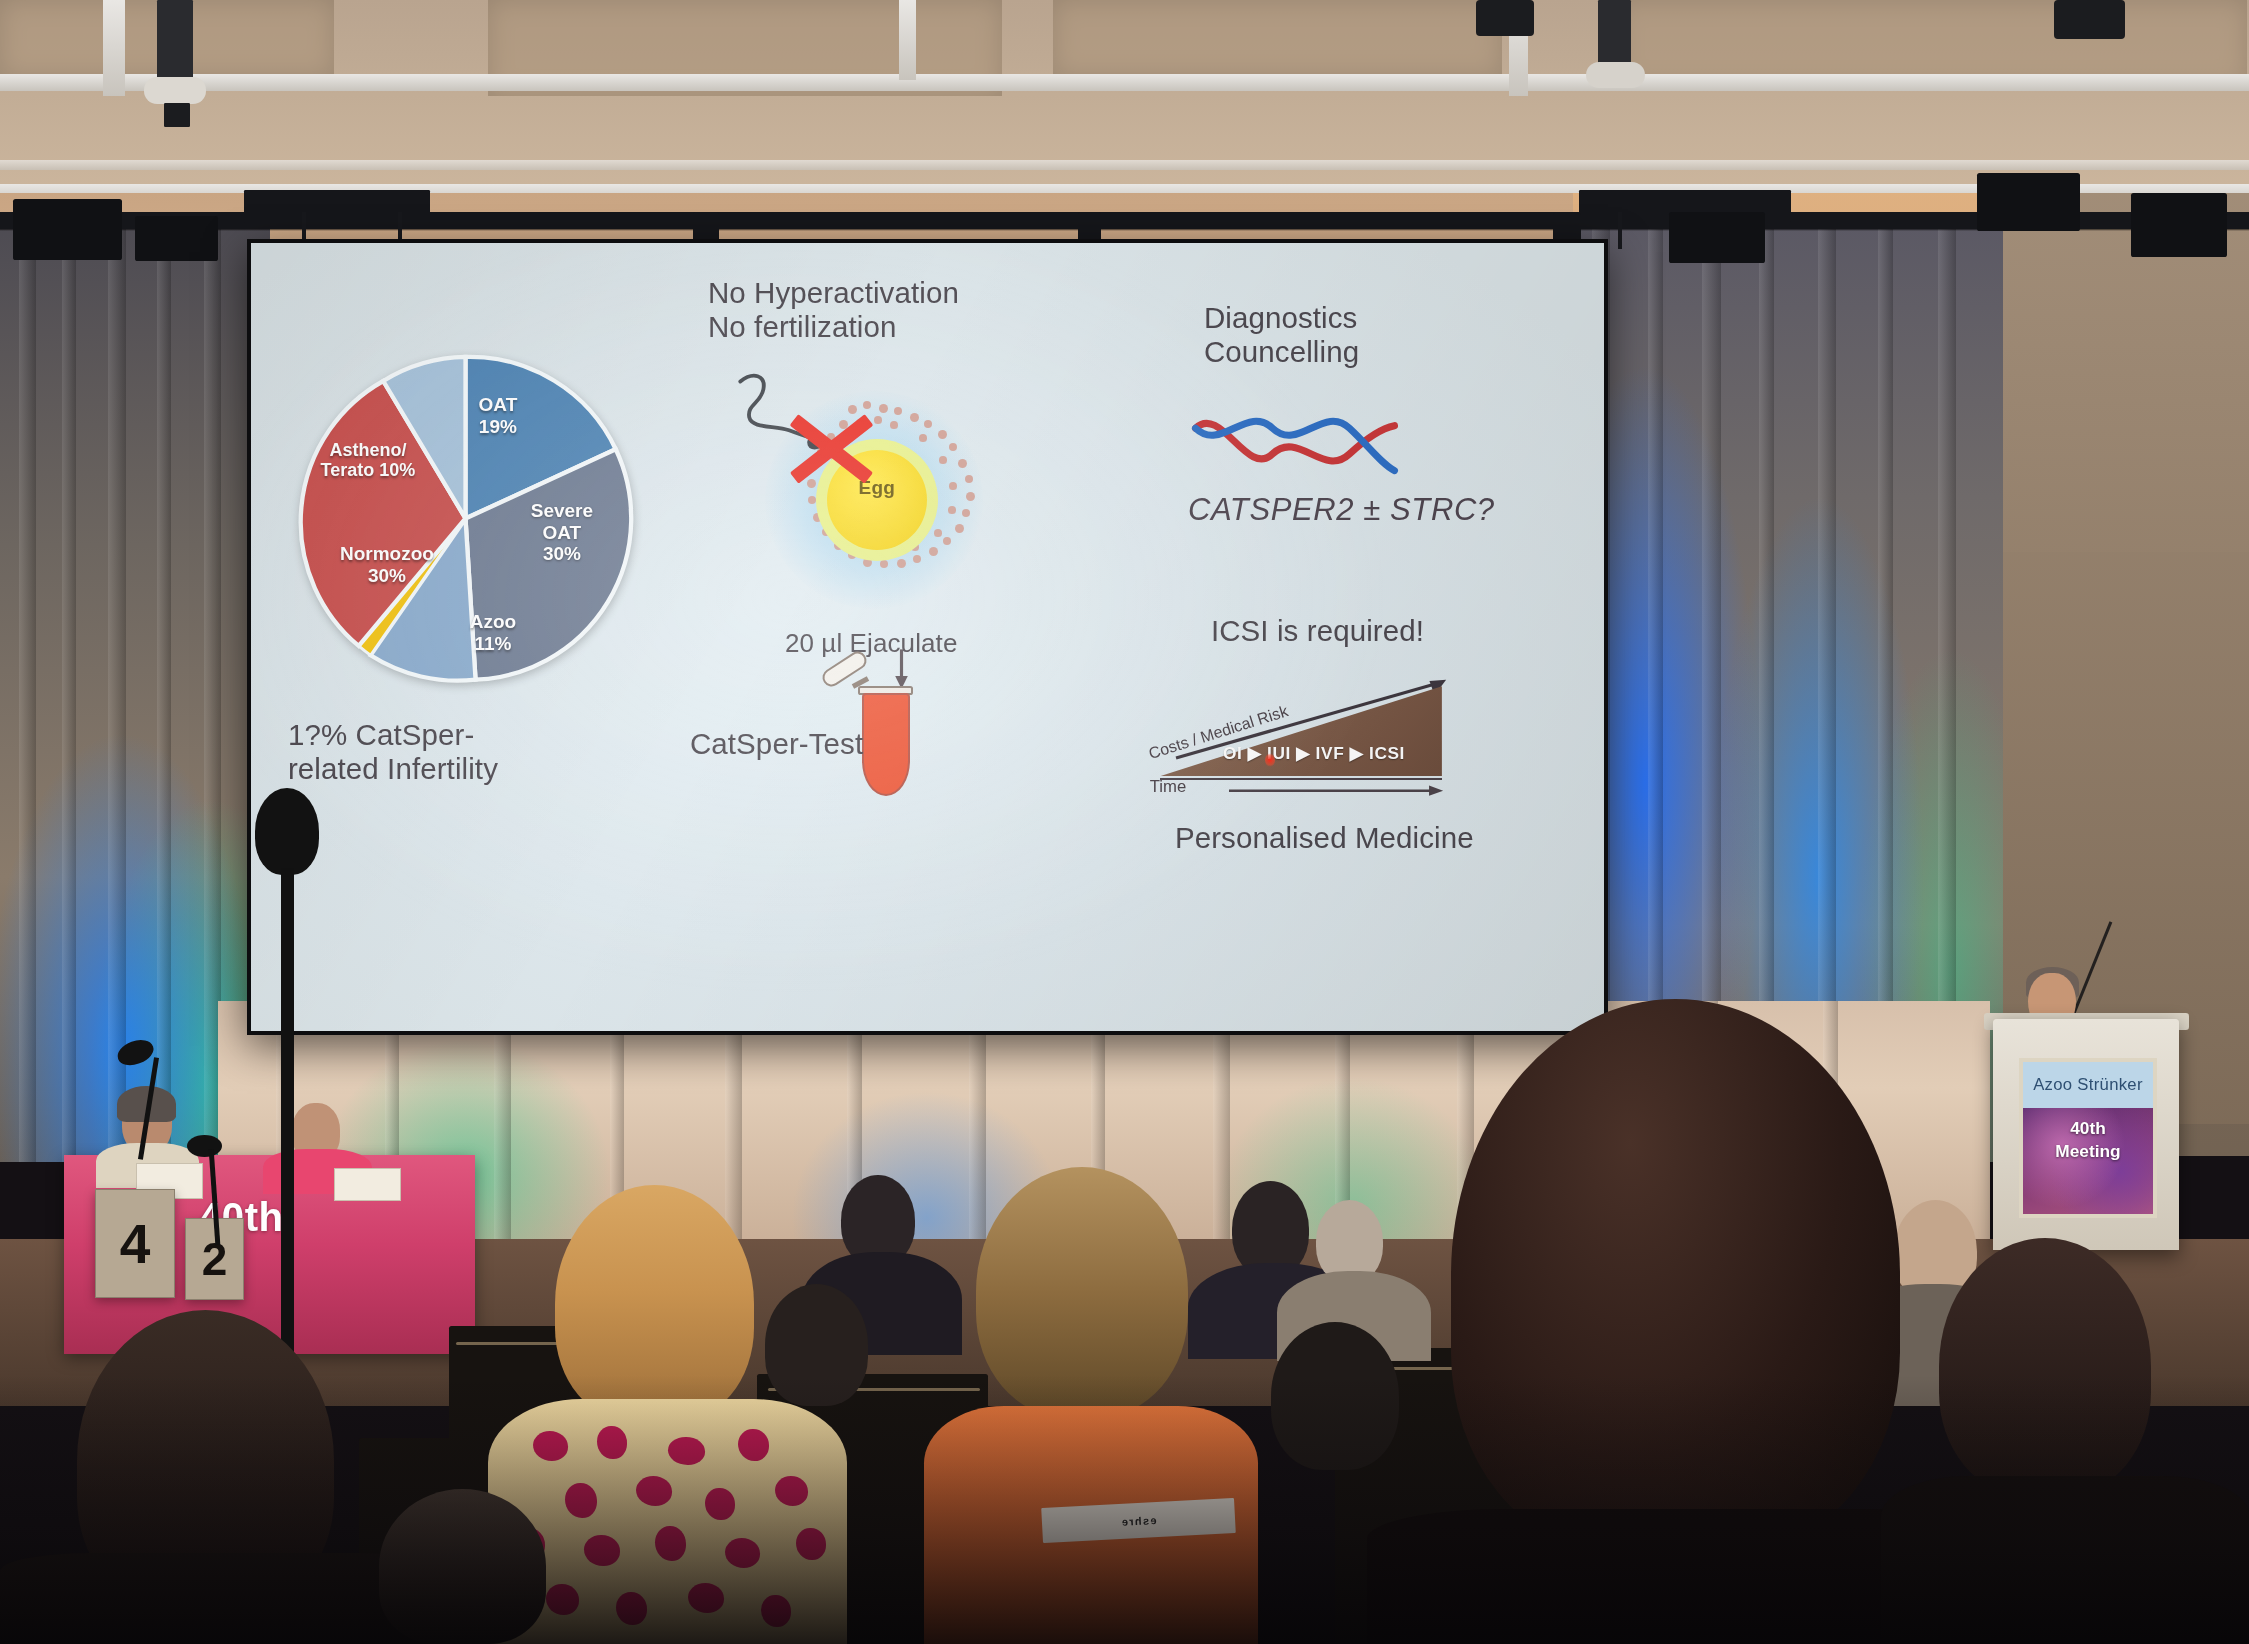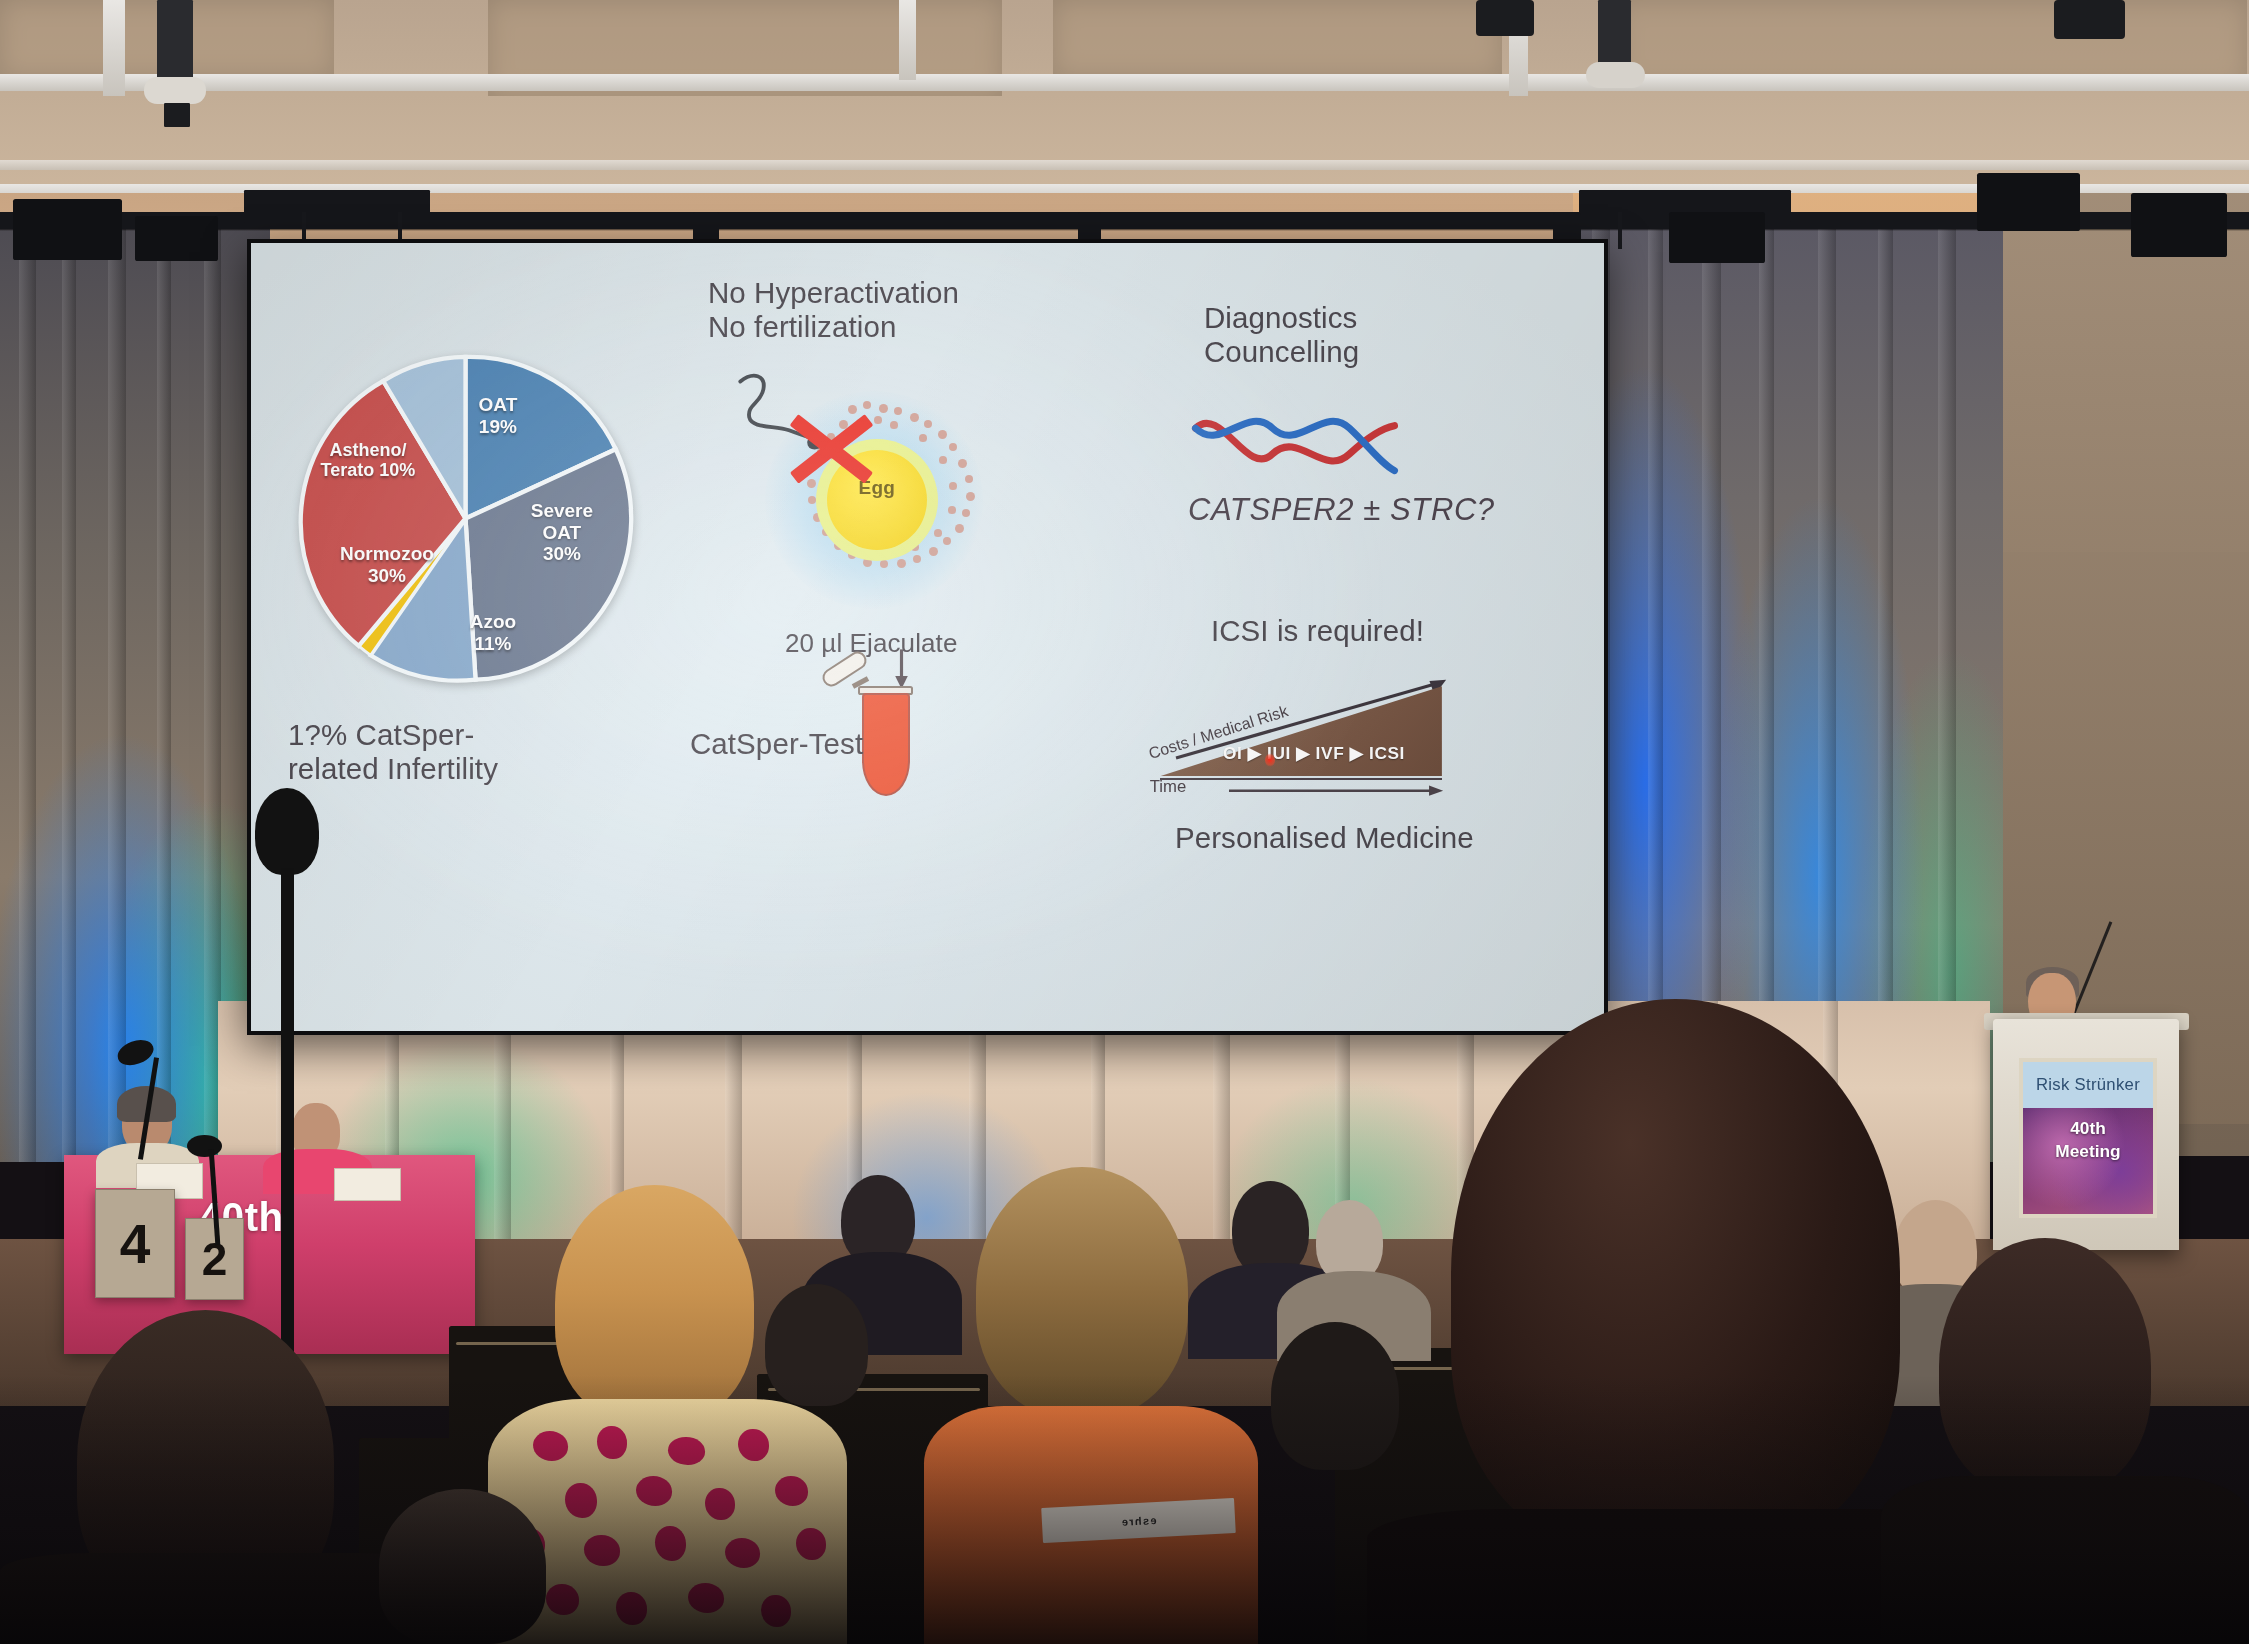--- a/index.html
+++ b/index.html
@@ -547,21 +547,21 @@
   <div class="sp-hair"></div>
   <div class="sp-head"></div>
   <div class="sp-body"></div>
   <div class="sp-shirt"></div>
   <div class="sp-lanyard"></div>
   <div class="sp-badge"></div>
   <div class="podium-top"></div>
   <div class="podium"></div>
   <div class="podium-sign">
     <div class="band">
-      <span class="name">Risk Strünker</span>
+      <span class="name">Azoo Strünker</span>
     </div>
     <div class="photo"></div>
     <div class="meet">40th
 Meeting</div>
   </div>
 
   <div class="panel-table">
     <div class="banner-txt">40th</div>
   </div>
   <div class="panelist-head" style="left:122px;top:1091px;width:50px;height:62px;background:#b98a6e;"></div>

